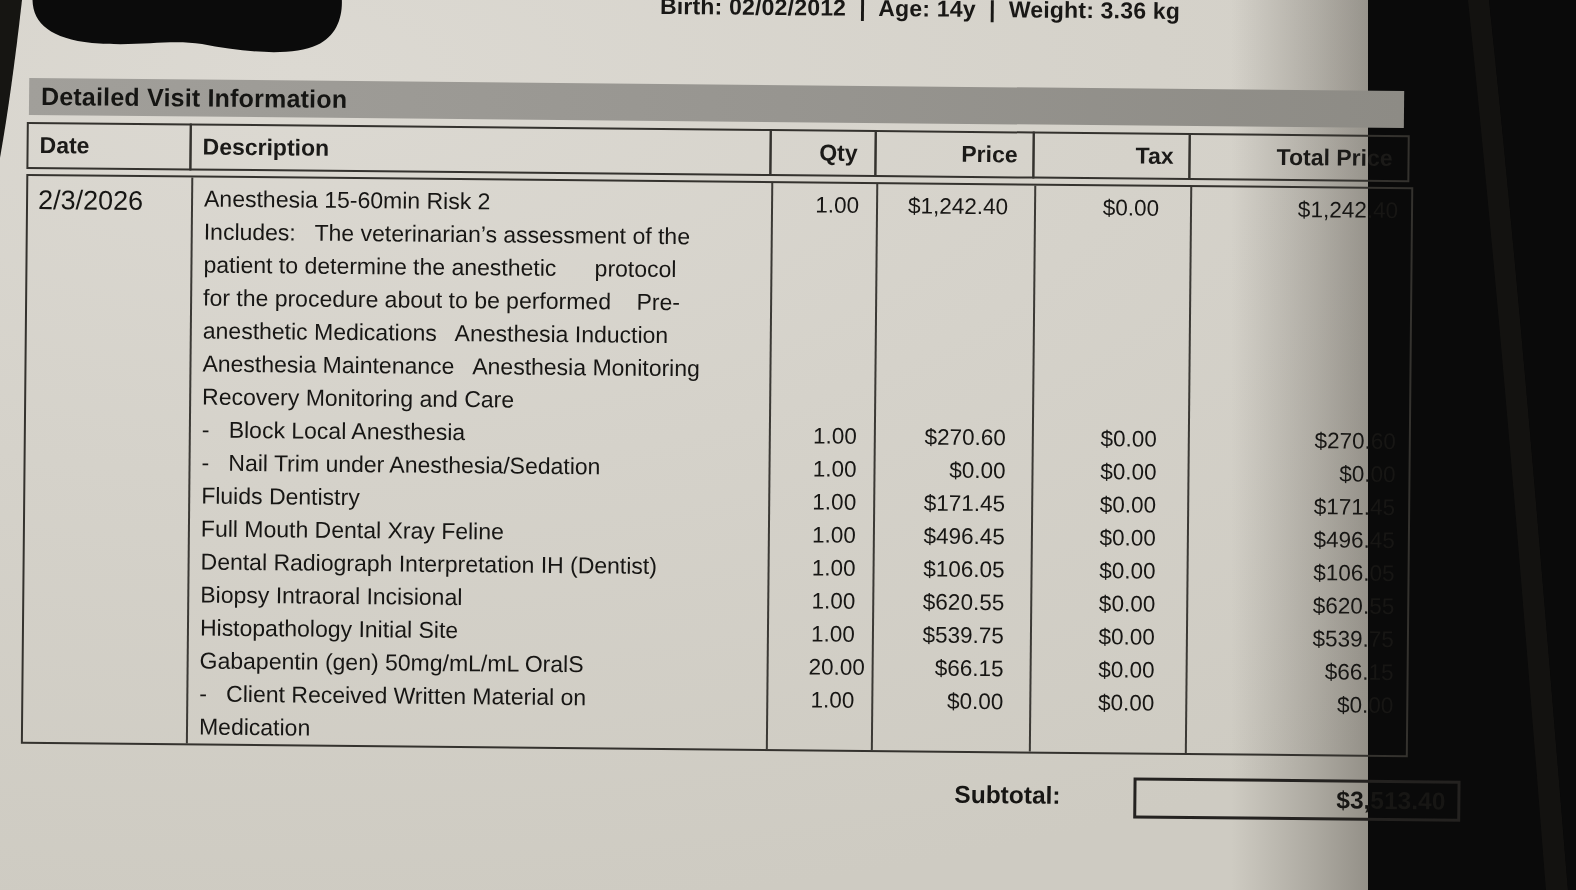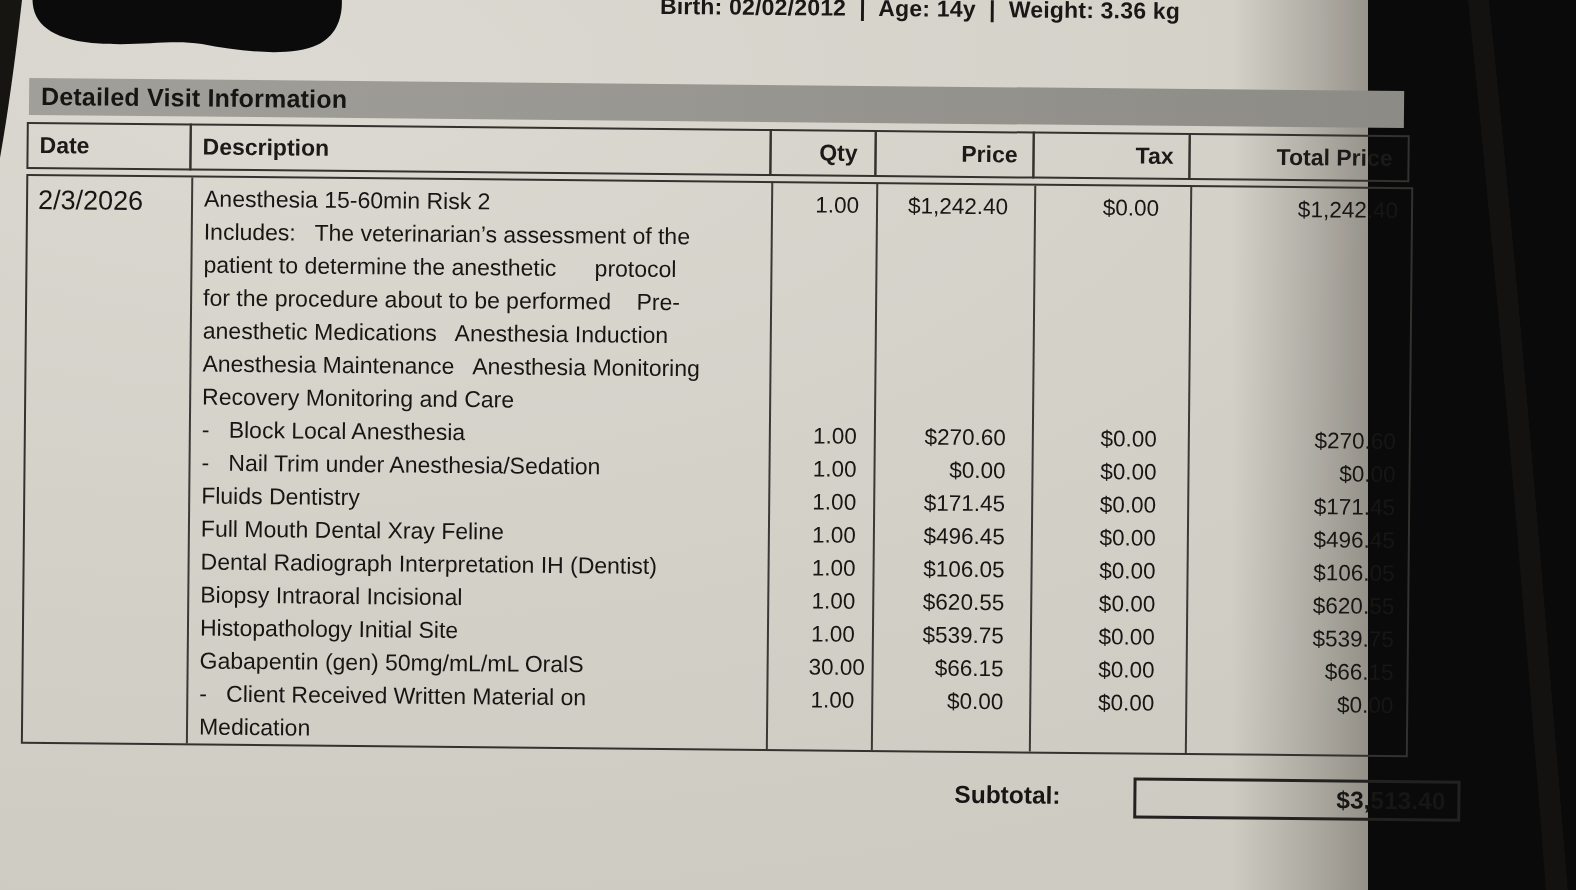--- a/index.html
+++ b/index.html
@@ -147,21 +147,21 @@
             <div class="line qty-line"></div>
             <div class="line qty-line"></div>
             <div class="line qty-line"></div>
             <div class="line qty-line">1.00</div>
             <div class="line qty-line">1.00</div>
             <div class="line qty-line">1.00</div>
             <div class="line qty-line">1.00</div>
             <div class="line qty-line">1.00</div>
             <div class="line qty-line">1.00</div>
             <div class="line qty-line">1.00</div>
-            <div class="line qty-line">30.00</div>
+            <div class="line qty-line">20.00</div>
             <div class="line qty-line">1.00</div>
             <div class="line qty-line"></div>
           </div>
         <div class="col c-price" id="price-col">
             <div class="line price-line">$1,242.40</div>
             <div class="line price-line"></div>
             <div class="line price-line"></div>
             <div class="line price-line"></div>
             <div class="line price-line"></div>
             <div class="line price-line"></div>

